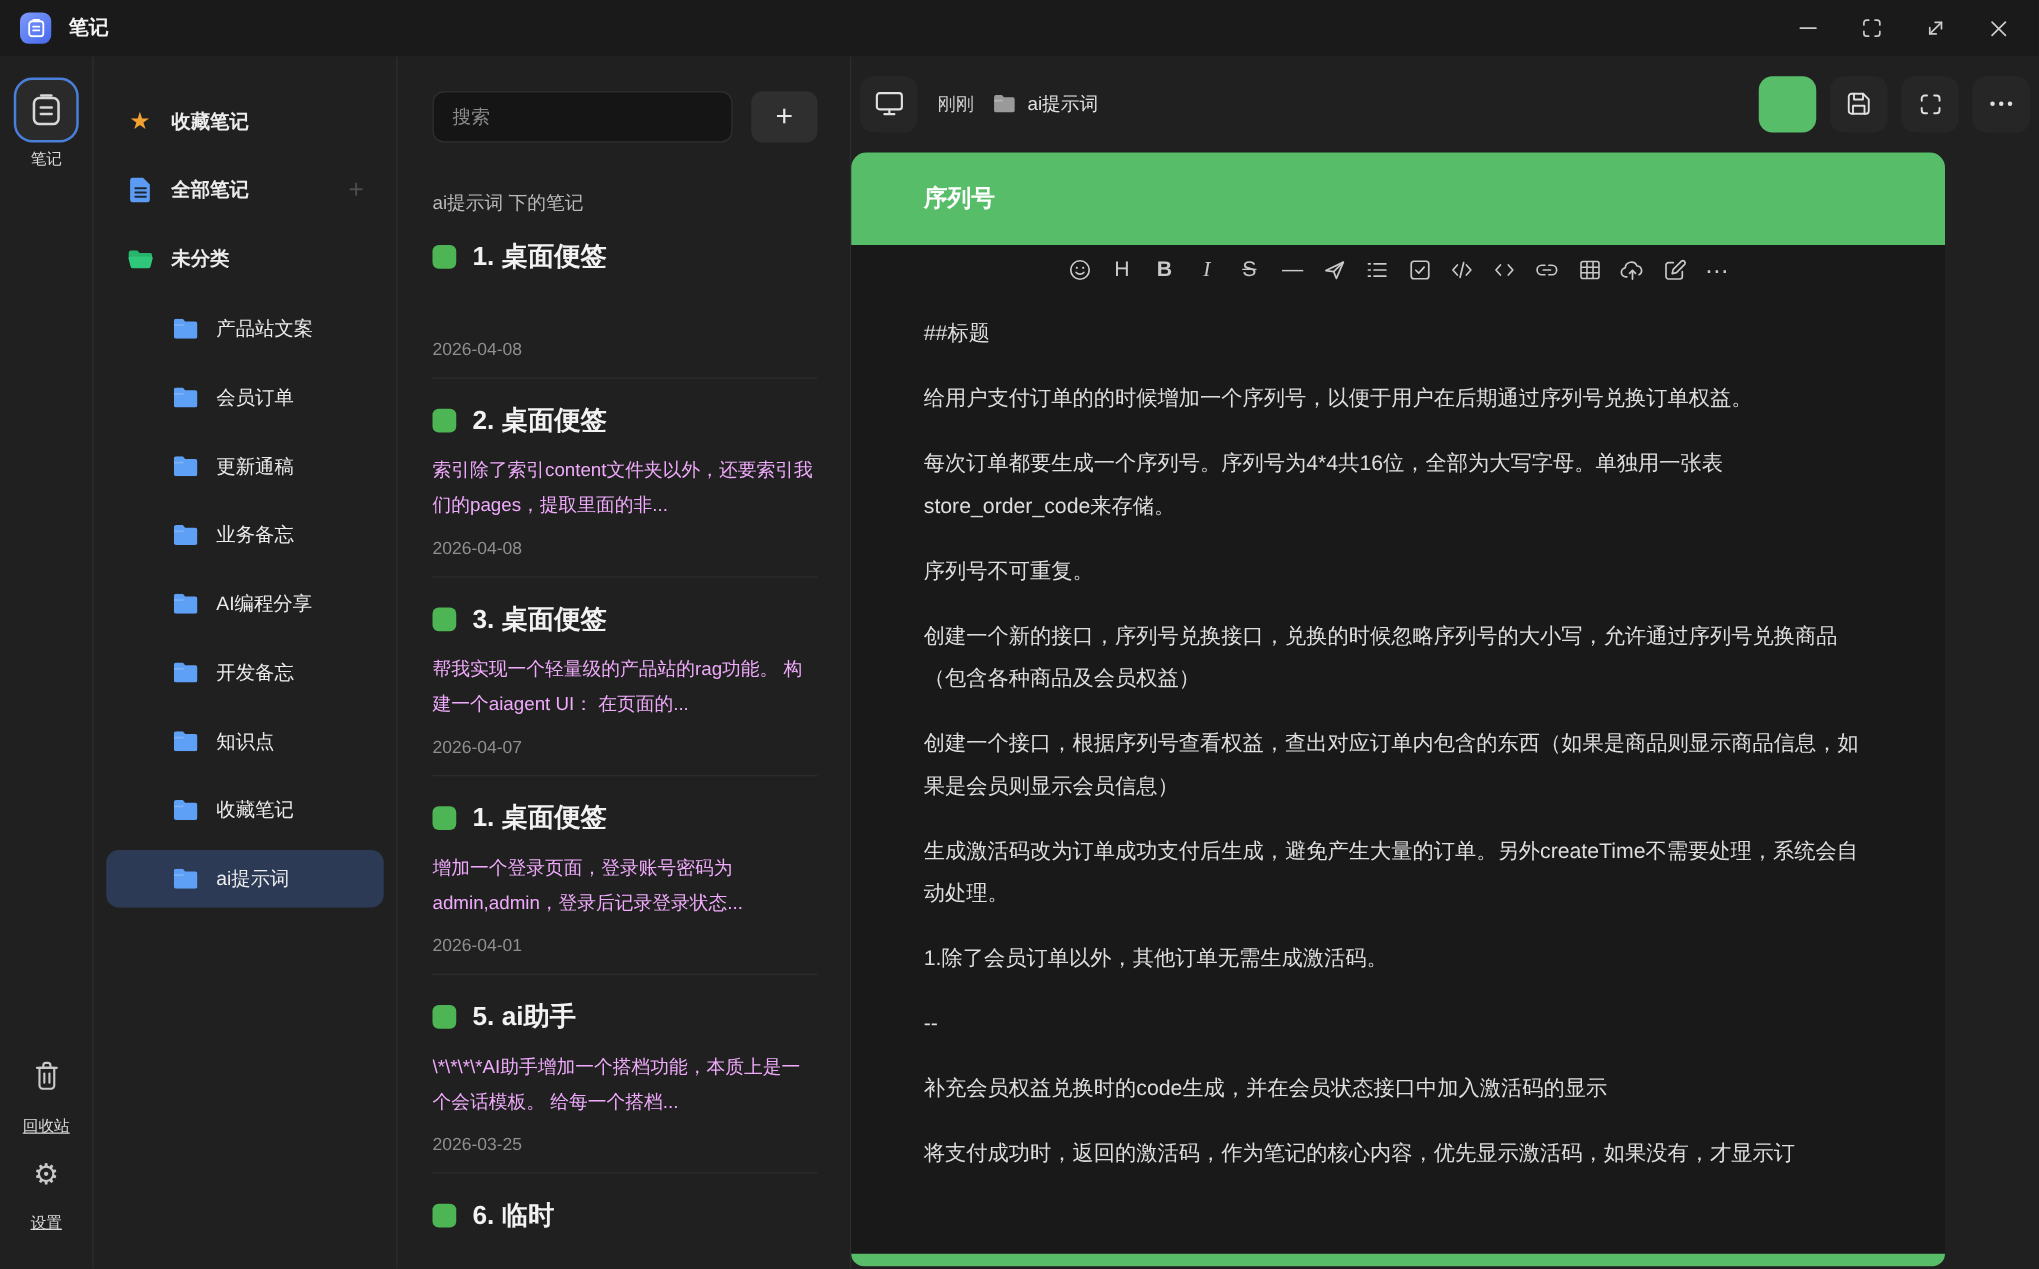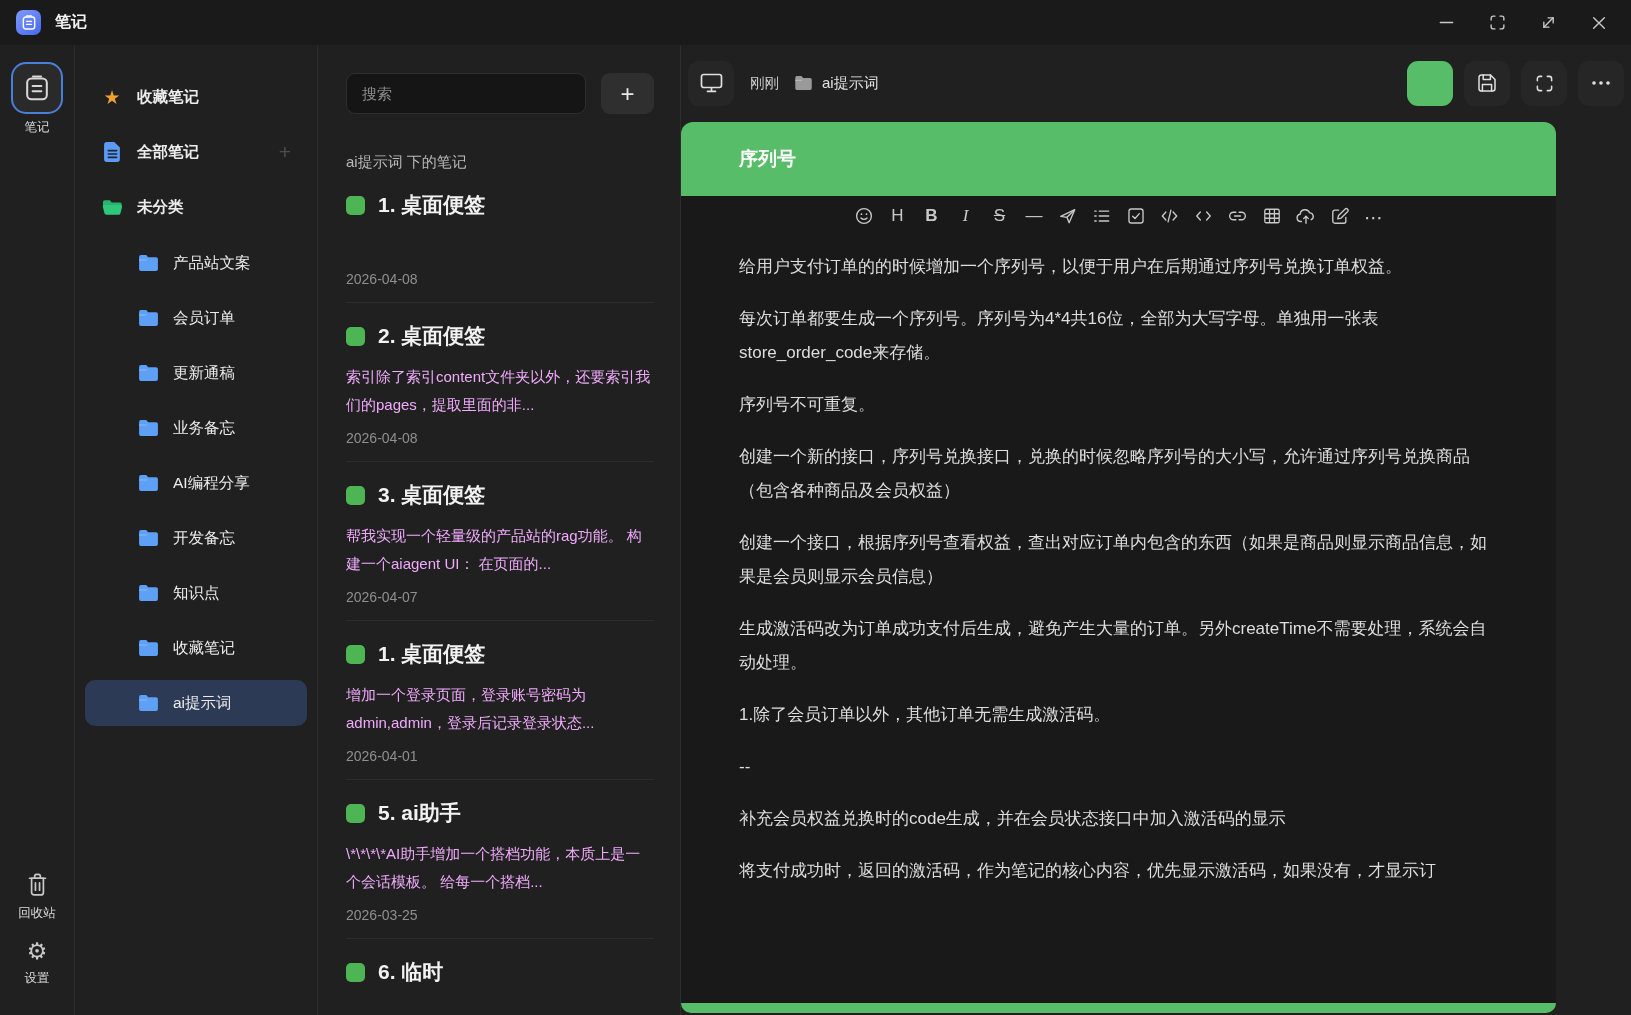--- a/index.html
+++ b/index.html
@@ -23,21 +23,21 @@
   
   .layout { flex:1; display:flex; min-height:0; }
 
   
   .rail { width:75px; flex:0 0 75px; border-right:1px solid #2d2d2d; display:flex; flex-direction:column; align-items:center; padding:17px 0 22px; }
   .rail-app { display:flex; flex-direction:column; align-items:center; }
   .rail-btn { width:52px; height:52px; border-radius:15px; background:#2a2a2a; border:2px solid #4a7fd9; display:grid; place-items:center; }
   .rail-label { margin-top:5px; font-size:12.5px; color:#dadada; }
   .rail-bottom { margin-top:auto; display:flex; flex-direction:column; align-items:center; gap:6px; }
   .rail-item { display:flex; flex-direction:column; align-items:center; gap:8px; padding:6px 0; color:#c9c9c9; }
-  .rail-item .rail-label { margin-top:0; }
+  .rail-item .rail-label { margin-top:12px;text-decoration:underline; }
   .gear-glyph { font-size:23px; line-height:22px; color:#c9c9c9; }
 
   
   .sidebar { width:243px; flex:0 0 243px; border-right:1px solid #2d2d2d; padding-top:29px; overflow:hidden; }
   .side-item { display:flex; align-items:center; gap:15px; height:46px; margin:0 10px 9px 10px; padding-left:17px; border-radius:10px; font-size:15.5px; font-weight:600; color:#ececec; cursor:default; }
   .side-item .ic { width:20px; display:grid; place-items:center; flex:0 0 20px; }
   .star-glyph { color:#f0a132; font-size:19px; line-height:19px; }
   .side-add { margin-left:auto; margin-right:16px; color:#4c4c4c; font-size:21px; font-weight:400; }
   .folder-group { margin-top:10px; }
   .side-sub { padding-left:53px; font-weight:500; }
@@ -457,20 +457,21 @@
           <span class="tbtn">
             <svg width="18" height="18" viewBox="0 0 20 20" fill="none" stroke-width="1.5" stroke-linecap="round" stroke-linejoin="round">
               <path d="M16.5 11.5v4.3a2.2 2.2 0 0 1-2.2 2.2H4.2A2.2 2.2 0 0 1 2 15.8V5.7a2.2 2.2 0 0 1 2.2-2.2h4.3"></path>
               <path d="M15.8 2.2a2 2 0 0 1 2.8 2.8L11.3 12.3l-3.8.9.9-3.8z"></path>
             </svg>
           </span>
           <span class="tbtn tb-more">⋯</span>
         </div>
 
         <div class="card-content">
+          <p>##标题</p>
           <p>给用户支付订单的的时候增加一个序列号，以便于用户在后期通过序列号兑换订单权益。</p>
           <p>每次订单都要生成一个序列号。序列号为4*4共16位，全部为大写字母。单独用一张表store_order_code来存储。</p>
           <p>序列号不可重复。</p>
           <p>创建一个新的接口，序列号兑换接口，兑换的时候忽略序列号的大小写，允许通过序列号兑换商品（包含各种商品及会员权益）</p>
           <p>创建一个接口，根据序列号查看权益，查出对应订单内包含的东西（如果是商品则显示商品信息，如果是会员则显示会员信息）</p>
           <p>生成激活码改为订单成功支付后生成，避免产生大量的订单。另外createTime不需要处理，系统会自动处理。</p>
           <p>1.除了会员订单以外，其他订单无需生成激活码。</p>
           <p>--</p>
           <p>补充会员权益兑换时的code生成，并在会员状态接口中加入激活码的显示</p>
           <p>将支付成功时，返回的激活码，作为笔记的核心内容，优先显示激活码，如果没有，才显示订</p>

